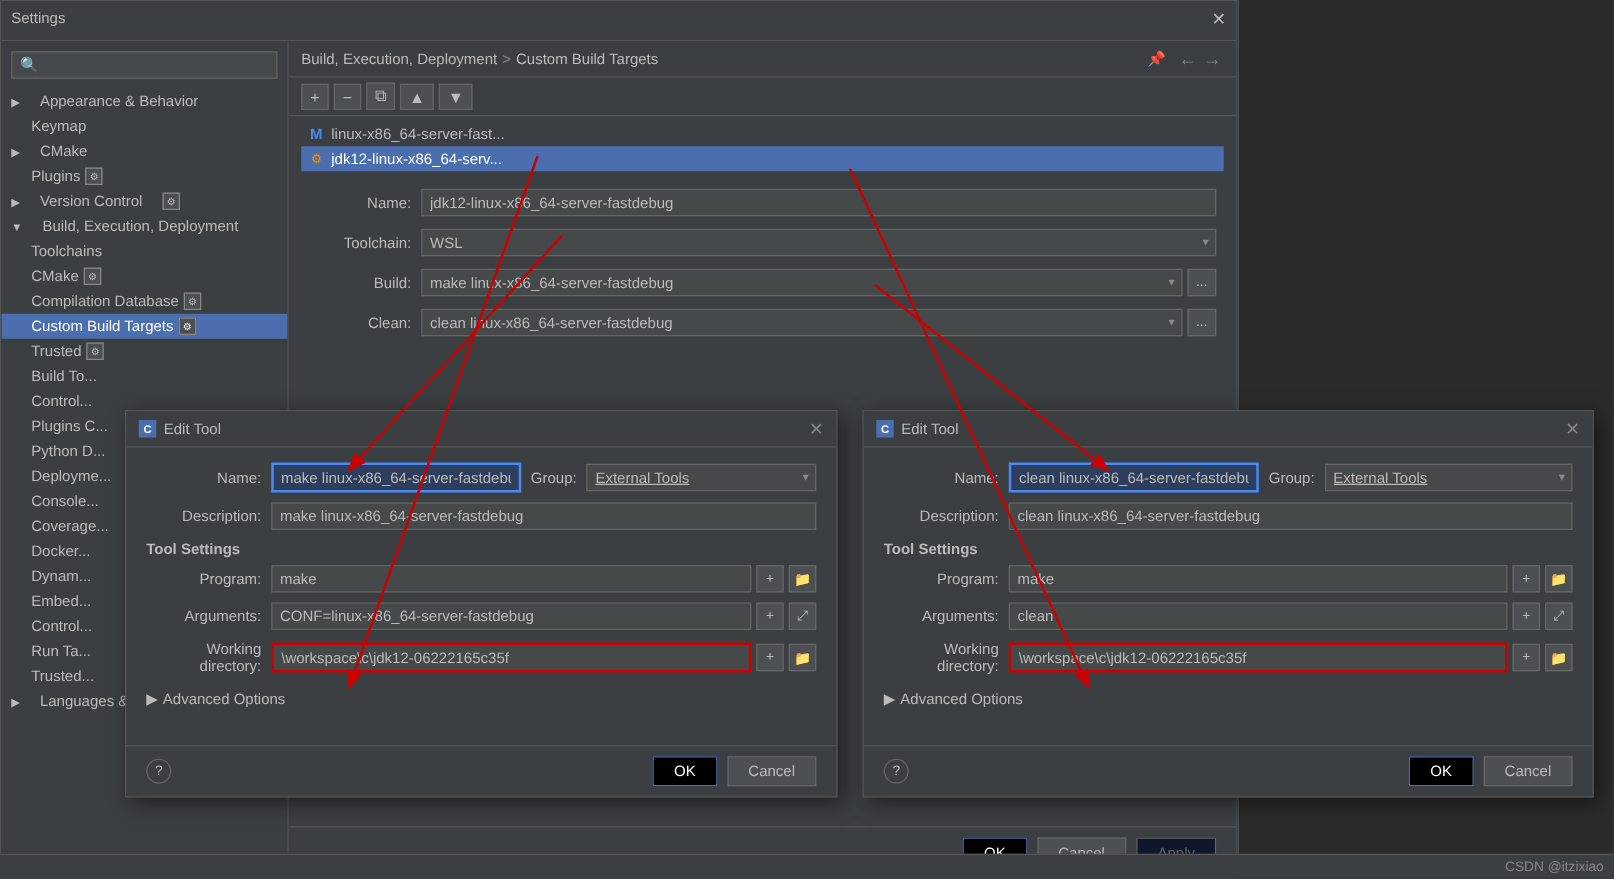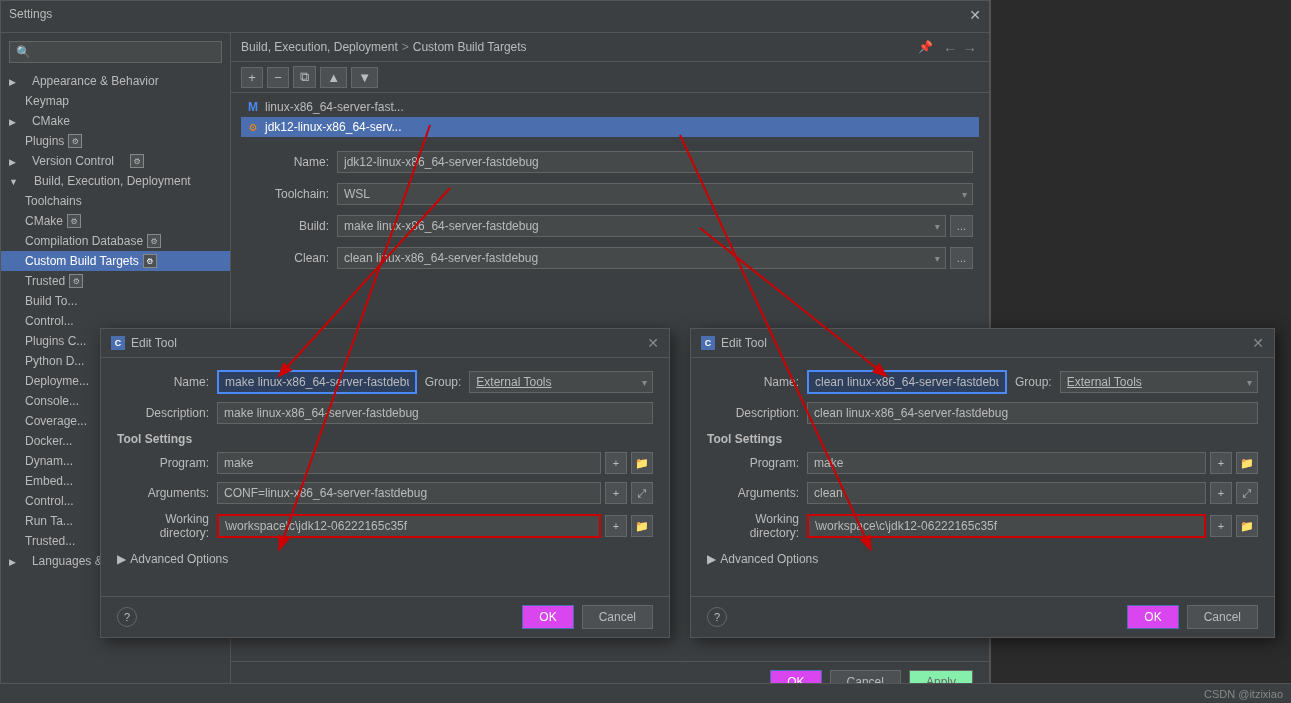--- a/index.html
+++ b/index.html
@@ -241,30 +241,30 @@
       border-top: 1px solid #555;
     }
 
     .btn {
       padding: 4px 16px;
       font-size: 12px;
       cursor: pointer;
       border: 1px solid #666;
     }
     .btn-primary {
-      background: #d946ef;
+      background: #000000;
       color: #fff;
       border-color: #4b6eaf;
     }
     .btn-secondary {
       background: #4c5052;
       color: #bbbbbb;
     }
     .btn-disabled {
-      background: #86efac;
+      background: #0f172a;
       color: #666;
       cursor: default;
     }
 
     .dialog {
       position: absolute;
       background: #3c3f41;
       border: 1px solid #555;
       box-shadow: 4px 4px 15px rgba(0,0,0,0.5);
       display: flex;

